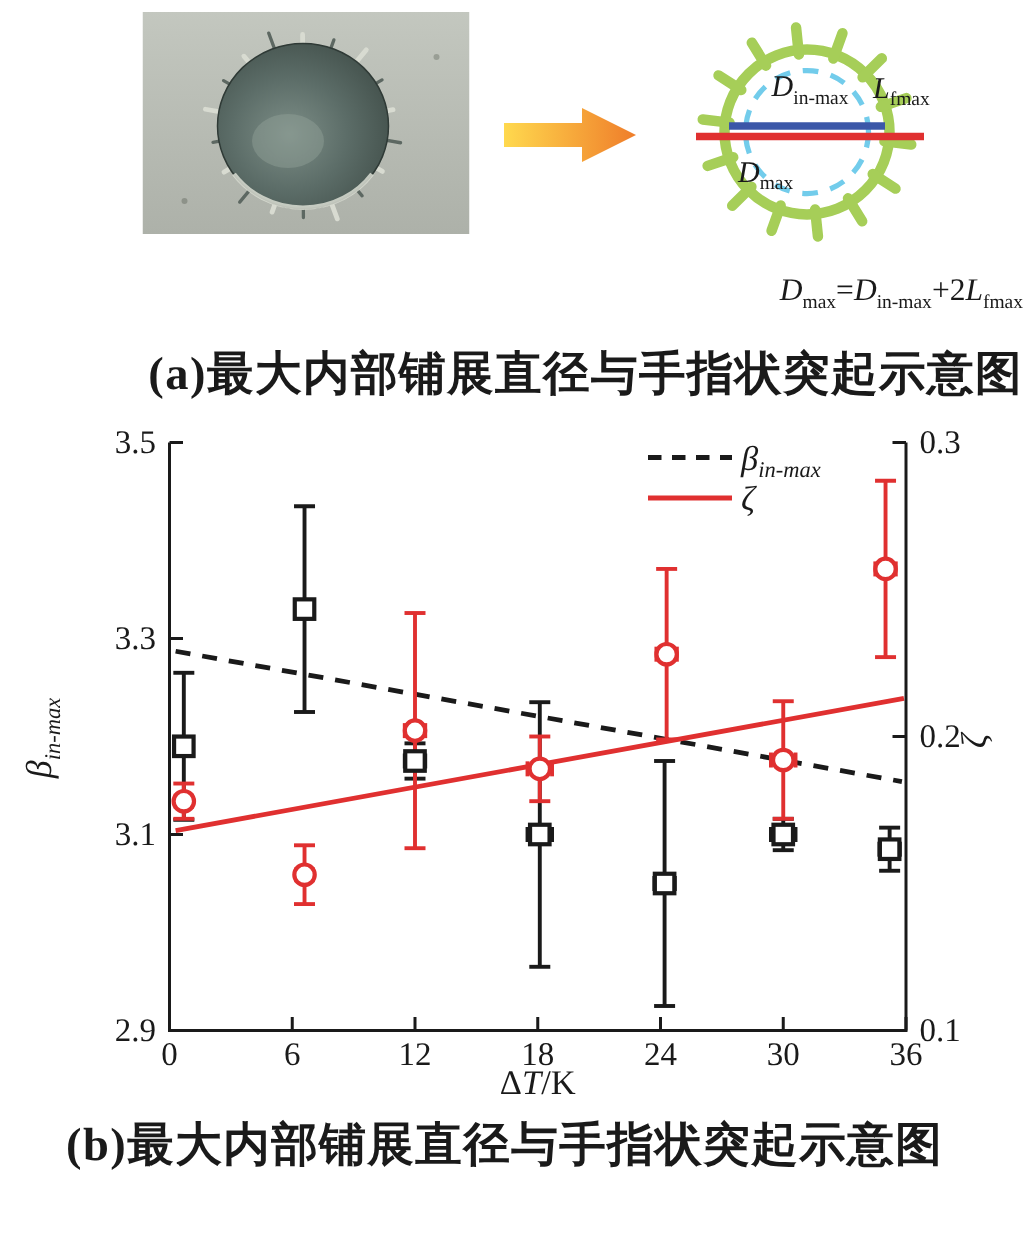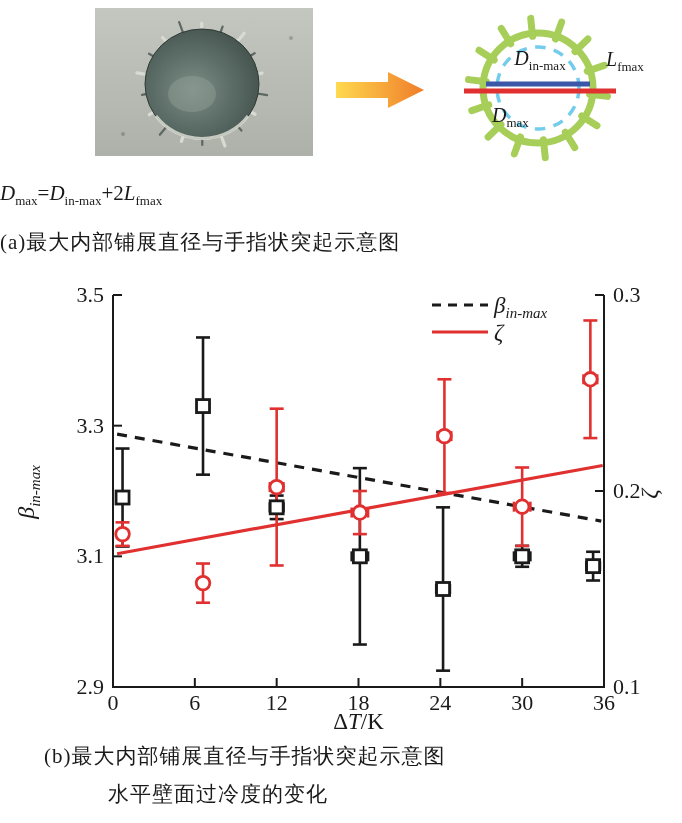--- a/index.html
+++ b/index.html
@@ -1,24 +1,24 @@
 <!DOCTYPE html>
 <html><head>
 <meta charset="utf-8">
 <style>
   html,body{margin:0;padding:0;background:#ffffff;}
   #page{position:relative;width:682px;height:823px;background:#ffffff;overflow:hidden;
         font-family:"Liberation Serif","DejaVu Serif",serif;color:#1a1a1a;}
   .abs{position:absolute;}
-  .center-line{left:0;width:682px;text-align:left;}
+  .center-line{left:0;width:682px;text-align:right;}
   .varname{font-style:italic;}
   .eq{font-size:21px;}
   .eq sub,.lbl sub{font-size:13px;}
   .lbl{font-size:20px;white-space:nowrap;}
-  .caption{font-size:21px;letter-spacing:1px;white-space:nowrap;}
+  .caption{font-size:31px;letter-spacing:1px;white-space:nowrap;font-weight:bold;}
   svg{display:block;}
 </style>
 </head>
 <body>
 
 <div id="page">
 
   <svg class="abs" style="left:95px;top:8px;" width="218" height="148">
     <defs>
       <linearGradient id="bgGrad" x1="0" y1="0" x2="0" y2="1">
@@ -96,21 +96,21 @@
       <line x1="-74" y1="3" x2="78" y2="3" stroke-width="5" stroke="#e03030"></line>
     </g>
   </svg>
 
   <div class="abs lbl" style="left:492px;top:47px;width:96px;text-align:center;">
     <span class="varname">D</span><sub>in-max</sub>
   </div>
   <div class="abs lbl" style="left:492px;top:104px;width:96px;">
     <span class="varname">D</span><sub>max</sub>
   </div>
-  <div class="abs lbl" style="left:606px;top:48px;">
+  <div class="abs lbl" style="left:582px;top:48px;">
     <span class="varname">L</span><sub>fmax</sub>
   </div>
 
   <div class="abs center-line eq" style="top:181px;">
     <span class="varname">D</span><sub>max</sub><span>=</span><span class="varname">D</span><sub>in-max</sub><span>+2</span><span class="varname">L</span><sub>fmax</sub>
   </div>
 
   <div class="abs center-line caption" style="top:228px;">(a)最大内部铺展直径与手指状突起示意图</div>
 
   <svg id="chart-svg" class="abs" style="left:0;top:278px;" width="682" height="455" viewBox="0 0 682 455">
@@ -262,14 +262,13 @@
       <text x="358.5" y="451" text-anchor="middle" font-size="23" fill="#1a1a1a" font-family="&quot;Liberation Serif&quot;,&quot;DejaVu Serif&quot;,serif"><tspan>Δ</tspan><tspan font-style="italic">T</tspan><tspan>/K</tspan></text>
       <g>
         <line x1="432" y1="27" x2="488" y2="27" stroke="#1a1a1a" stroke-width="3.2" stroke-dasharray="9,7"></line>
         <text x="494" y="35" font-size="23" font-style="italic" fill="#1a1a1a" font-family="&quot;Liberation Serif&quot;,&quot;DejaVu Serif&quot;,serif"><tspan>β</tspan><tspan font-size="15" dy="5">in-max</tspan></text>
         <line x1="432" y1="54" x2="488" y2="54" stroke="#e03030" stroke-width="3.2"></line>
         <text x="494" y="62" font-size="23" font-style="italic" fill="#1a1a1a" font-family="&quot;Liberation Serif&quot;,&quot;DejaVu Serif&quot;,serif"><tspan>ζ</tspan></text>
       </g>
     </svg>
 
   <div class="abs caption" style="left:44px;top:742px;">(b)最大内部铺展直径与手指状突起示意图</div>
-  <div class="abs caption" style="left:108px;top:780px;">水平壁面过冷度的变化</div>
 </div>
 
 </body></html>

